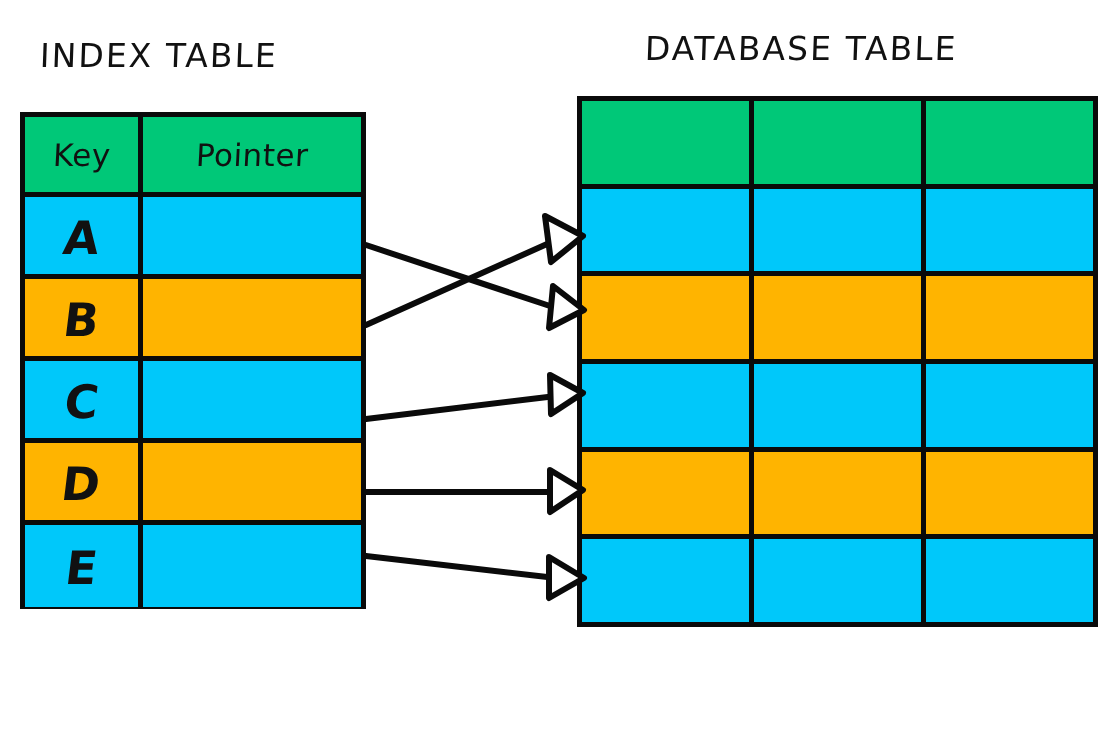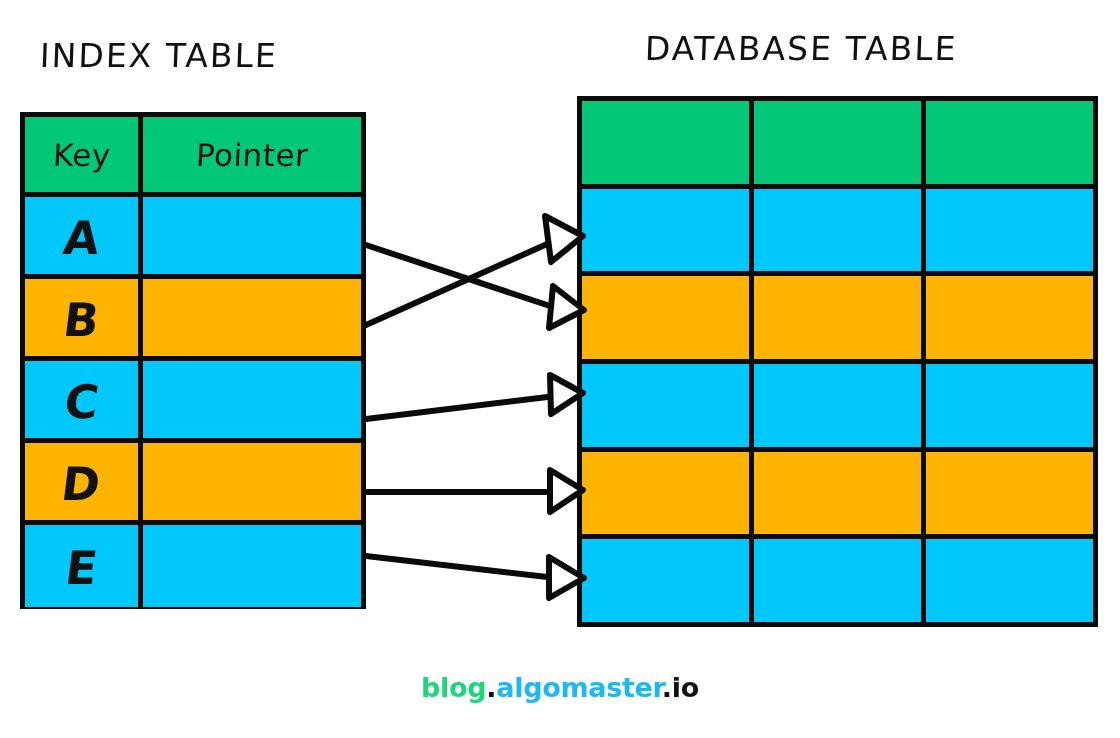--- a/index.html
+++ b/index.html
@@ -267,17 +267,14 @@
       <polygon points="550,470 583,490 550,512" fill="#ffffff" stroke="#0a0a0a" stroke-width="6" stroke-linejoin="round"></polygon>
     </g>
 
     <g>
       <line x1="366" y1="556" x2="556" y2="578" stroke="#0a0a0a" stroke-width="6" stroke-linecap="round"></line>
       <polygon points="549,557 584,578 549,598" fill="#ffffff" stroke="#0a0a0a" stroke-width="6" stroke-linejoin="round"></polygon>
     </g>
 
   </svg>
 
-  <div id="footer">
-    <span class="fb-blog">blog</span><span class="fb-dot">.</span><span class="fb-algo">algomaster</span><span class="fb-dot">.</span><span class="fb-io">io</span>
-  </div>
 
 </div>
 
 </body></html>

